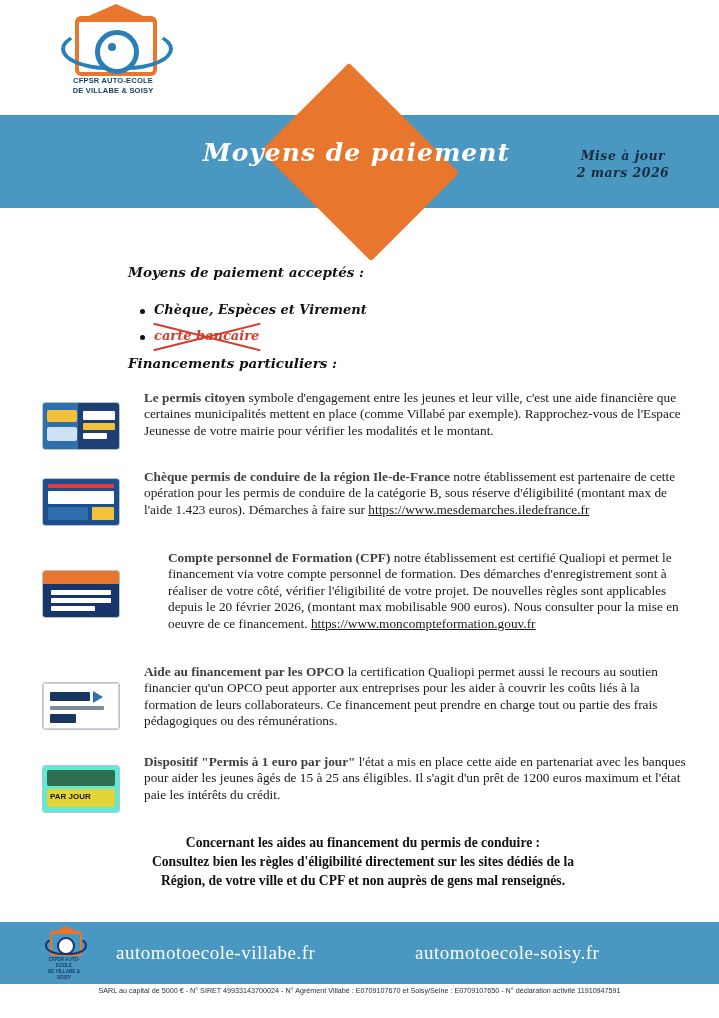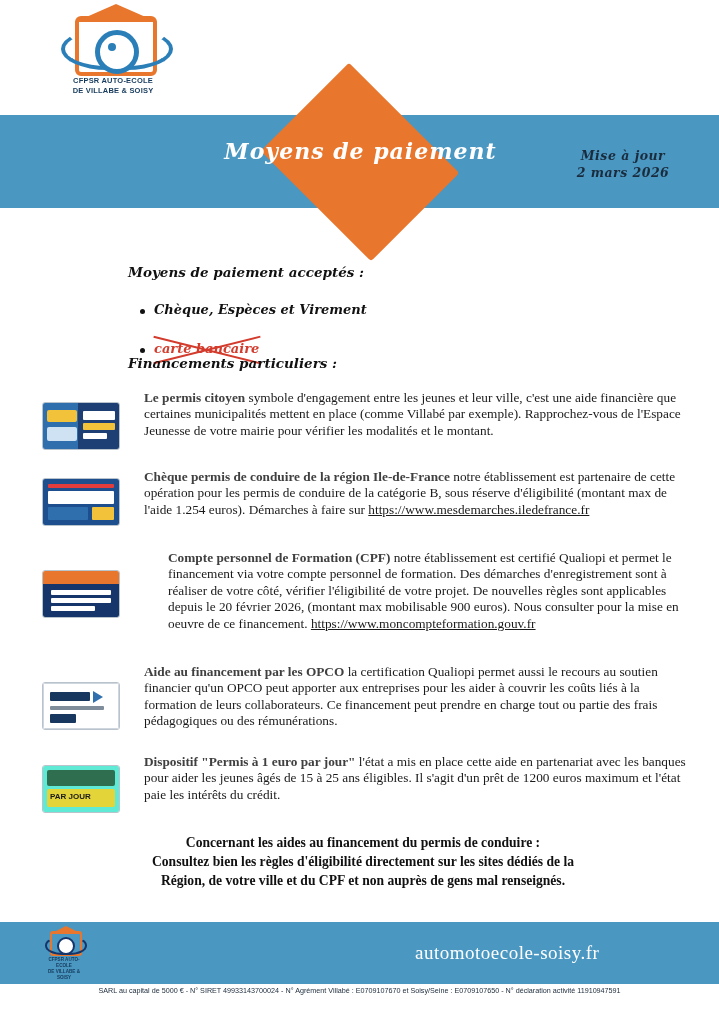--- a/index.html
+++ b/index.html
@@ -49,23 +49,23 @@
   }
   .diamond{
     position:absolute;left:203px;top:82px;width:315px;height:160px;
   }
   .diamond-shape{
     position:absolute;left:57px;top:0px;width:200px;height:160px;
     background:#e8762c;transform:rotate(45deg) scale(.78);
     border-radius:4px;
   }
   .diamond-title{
-    position:absolute;left:0;top:56px;width:315px;text-align:center;
+    position:absolute;left:0;top:56px;width:315px;
     font-family:"DejaVu Serif", serif;
-    font-style:italic;font-weight:bold;font-size:22px;color:#ffffff;
+    font-style:italic;font-weight:bold;font-size:25px;color:#ffffff;
     letter-spacing:1px;
   }
   .update{
     position:absolute;left:548px;top:147px;width:150px;text-align:center;
     font-family:"DejaVu Serif", serif;font-style:italic;font-weight:bold;
     font-size:12.5px;color:#1a2b3c;line-height:17px;letter-spacing:.5px;
   }
 
   
   .content{position:absolute;left:0;top:250px;width:719px;}
@@ -76,21 +76,21 @@
   }
   .accepted-title{position:absolute;left:128px;top:14px;text-align:center;}
   .bullet-row{
     position:absolute;display:flex;align-items:flex-start;
   }
   .dot{
     width:5px;height:5px;border-radius:50%;background:#111;margin-top:7px;margin-right:9px;flex:0 0 auto;
   }
   .dot.orange{background:#e8762c;}
   .b1{left:140px;top:52px;}
-  .b2{left:140px;top:78px;margin-top:13px;}
+  .b2{left:140px;top:78px;}
   .pay-item{
     font-family:"DejaVu Serif", serif;font-style:italic;font-weight:bold;
     font-size:13px;color:#111;
   }
   .strikethrough{position:relative;color:#d33b2c;}
   .strikethrough:after{
     content:"";position:absolute;left:-2px;top:50%;width:104%;height:2px;background:#d33b2c;
     transform:rotate(-14deg);
   }
   .strikethrough:before{
@@ -238,21 +238,21 @@
       <div class="inner">
           <span class="w1"></span>
           <span class="w2"></span>
           <span class="w3"></span>
           <span class="w4"></span>
         </div>
     </div>
     <div class="fin" style="top:219px;">
       <div class="dotwrap"><span class="dot orange"></span></div>
       <div class="txt">
-        <span class="lead">Chèque permis de conduire de la région Ile-de-France</span><span> notre établissement est partenaire de cette opération pour les permis de conduire de la catégorie B, sous réserve d'éligibilité (montant max de l'aide 1.254 euros). Démarches à faire sur </span><span class="link">https://www.mesdemarches.iledefrance.fr</span>
+        <span class="lead">Chèque permis de conduire de la région Ile-de-France</span><span> notre établissement est partenaire de cette opération pour les permis de conduire de la catégorie B, sous réserve d'éligibilité (montant max de l'aide 1.423 euros). Démarches à faire sur </span><span class="link">https://www.mesdemarches.iledefrance.fr</span>
       </div>
     </div>
 
     <div class="thumb t3" style="top:320px;">
       <div class="inner">
           <span class="w1"></span>
           <span class="w2"></span>
           <span class="w3"></span>
           <span class="w4"></span>
           <span class="w5"></span>
@@ -307,18 +307,19 @@
       <div class="fl-mark">
         <div class="fl-house"></div>
         <div class="fl-swoosh"></div>
         <div class="fl-wheel"></div>
       </div>
       <div class="fl-text">
         <div>CFPSR AUTO-ECOLE</div>
         <div>DE VILLABE &amp; SOISY</div>
       </div>
     </div>
+    <div class="site site1">automotoecole-villabe.fr</div>
     <div class="site site2">automotoecole-soisy.fr</div>
   </div>
 
   <div class="legal">SARL au capital de 5000 € - N° SIRET 49933143700024 - N° Agrément Villabé : E0709107670 et Soisy/Seine : E0709107650 - N° déclaration activité 11910947591</div>
 
 </div>
 
 </body></html>

